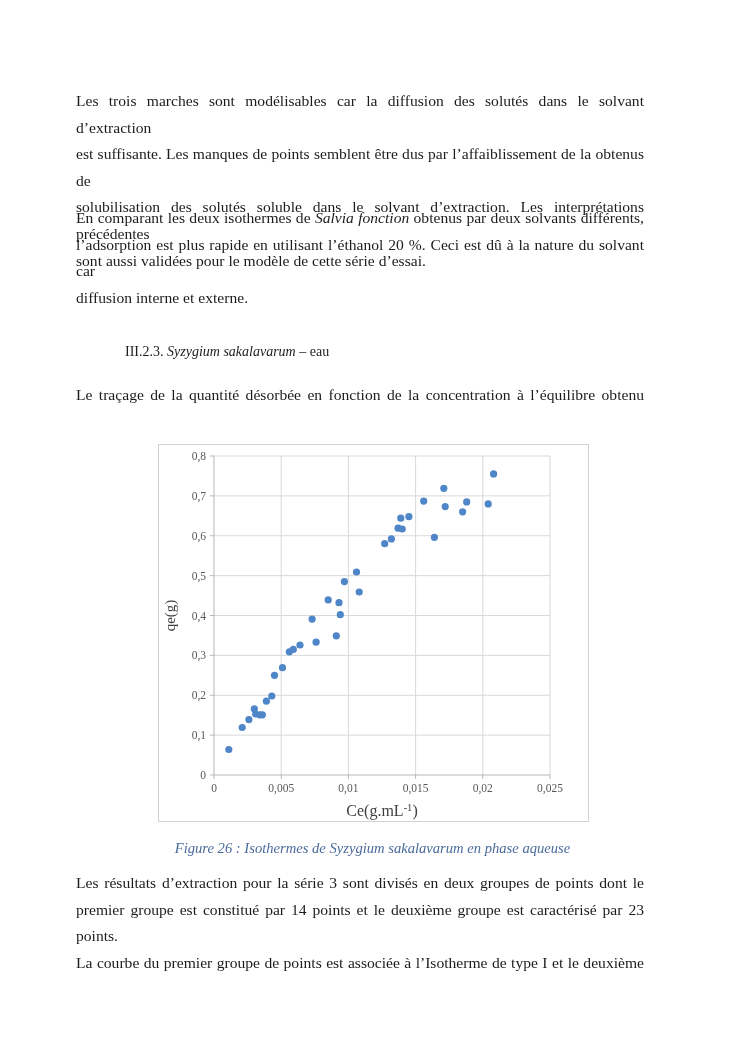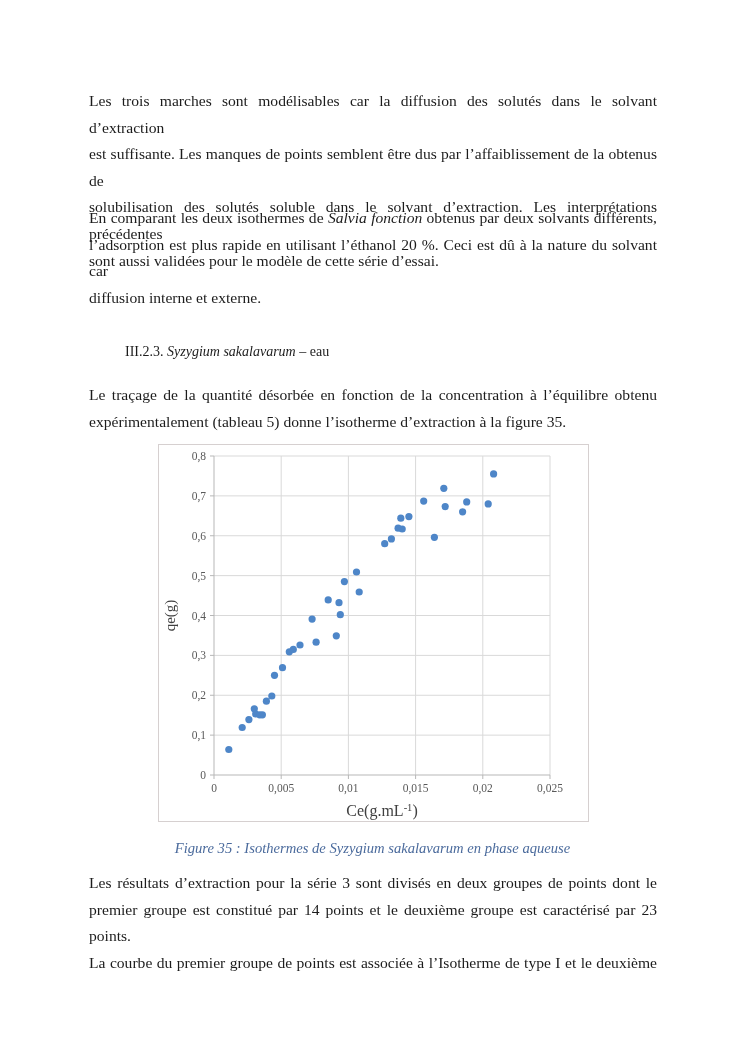--- a/index.html
+++ b/index.html
@@ -1,20 +1,20 @@
 <!DOCTYPE html>
 <html><head>
 <meta charset="utf-8">
 <style>
   html,body{margin:0;padding:0;background:#ffffff;}
   .page{
     position:relative;width:745px;height:1053px;background:#ffffff;
     font-family:"Liberation Serif", serif;color:#1c1c1c;overflow:hidden;
   }
-  .para{position:absolute;left:89px;width:568px;font-size:15.6px;line-height:26.6px;}
+  .para{position:absolute;left:76px;width:568px;font-size:15.6px;line-height:26.6px;}
   .line{text-align:justify;}
   .line.just{text-align:justify;text-align-last:justify;}
   .line.last{text-align:left;text-align-last:left;}
   .it{font-style:italic;}
   .heading{position:absolute;left:88px;width:568px;font-size:14px;padding-left:37px;box-sizing:border-box;}
   .chart-box{
     position:absolute;left:158px;top:444px;width:431px;height:378px;
     background:#ffffff;border:1px solid #d6d0d0;box-sizing:border-box;
   }
   .caption{
@@ -39,21 +39,20 @@
   <div class="para" style="top:205px">
     <div class="line just"><span>En comparant les deux isothermes de </span><span class="it">Salvia fonction</span><span> obtenus par deux solvants différents,</span></div>
     <div class="line just">l’adsorption est plus rapide en utilisant l’éthanol 20 %. Ceci est dû à la nature du solvant car</div>
     <div class="line last">diffusion interne et externe.</div>
   </div>
 
   <div class="heading" style="top:344px"><span>III.2.3. </span><span class="it">Syzygium sakalavarum</span><span> – eau</span></div>
 
   <div class="para" style="top:382px">
     <div class="line just">Le traçage de la quantité désorbée en fonction de la concentration à l’équilibre obtenu</div>
-    <div class="line last">expérimentalement (tableau 5) donne l’isotherme d’extraction à la figure 35.</div>
   </div>
 
   <div class="chart-box" id="chart"><svg width="429" height="376">
         <line x1="122.19999999999999" y1="11" x2="122.19999999999999" y2="330" stroke="#d9d9d9" stroke-width="1"></line>
         <line x1="189.39999999999998" y1="11" x2="189.39999999999998" y2="330" stroke="#d9d9d9" stroke-width="1"></line>
         <line x1="256.6" y1="11" x2="256.6" y2="330" stroke="#d9d9d9" stroke-width="1"></line>
         <line x1="323.79999999999995" y1="11" x2="323.79999999999995" y2="330" stroke="#d9d9d9" stroke-width="1"></line>
         <line x1="391" y1="11" x2="391" y2="330" stroke="#d9d9d9" stroke-width="1"></line>
         <line x1="55" y1="290.125" x2="391" y2="290.125" stroke="#d9d9d9" stroke-width="1"></line>
         <line x1="55" y1="250.25" x2="391" y2="250.25" stroke="#d9d9d9" stroke-width="1"></line>
@@ -129,21 +128,21 @@
         <circle cx="284.8" cy="43.3" r="3.6" fill="#4e86c8"></circle>
         <circle cx="286.2" cy="61.6" r="3.6" fill="#4e86c8"></circle>
         <circle cx="303.6" cy="66.8" r="3.6" fill="#4e86c8"></circle>
         <circle cx="307.7" cy="56.9" r="3.6" fill="#4e86c8"></circle>
         <circle cx="329.2" cy="58.9" r="3.6" fill="#4e86c8"></circle>
         <circle cx="334.6" cy="28.9" r="3.6" fill="#4e86c8"></circle>
         <text x="16" y="170.5" font-size="15" text-anchor="middle" fill="#404040" transform="rotate(-90 16 170.5)">qe(g)</text>
         <text x="223" y="371" font-size="16" text-anchor="middle" fill="#404040"><tspan>Ce(g.mL</tspan><tspan font-size="10.5" dy="-5">-1</tspan><tspan font-size="16" dy="5">)</tspan></text>
       </svg></div>
 
-  <div class="caption">Figure 35 : Isothermes de Syzygium sakalavarum en phase aqueuse</div>
+  <div class="caption">Figure 26 : Isothermes de Syzygium sakalavarum en phase aqueuse</div>
 
   <div class="para" style="top:870px">
     <div class="line just">Les résultats d’extraction pour la série 3 sont divisés en deux groupes de points dont le</div>
     <div class="line just">premier groupe est constitué par 14 points et le deuxième groupe est caractérisé par 23 points.</div>
     <div class="line just">La courbe du premier groupe de points est associée à l’Isotherme de type I et le deuxième</div>
   </div>
 
 
 </div>
 

